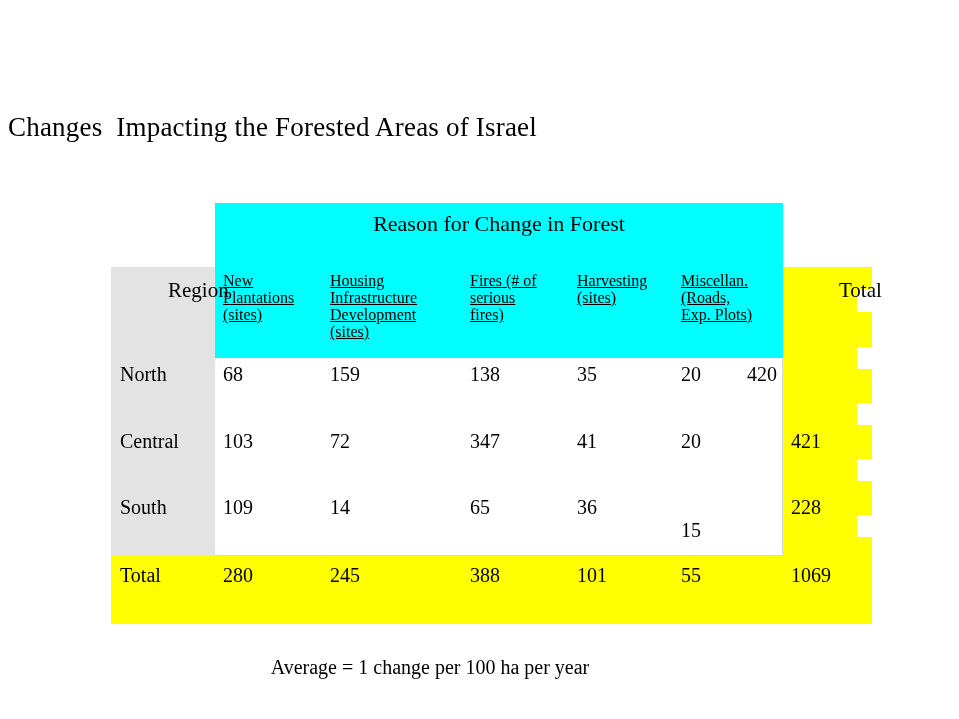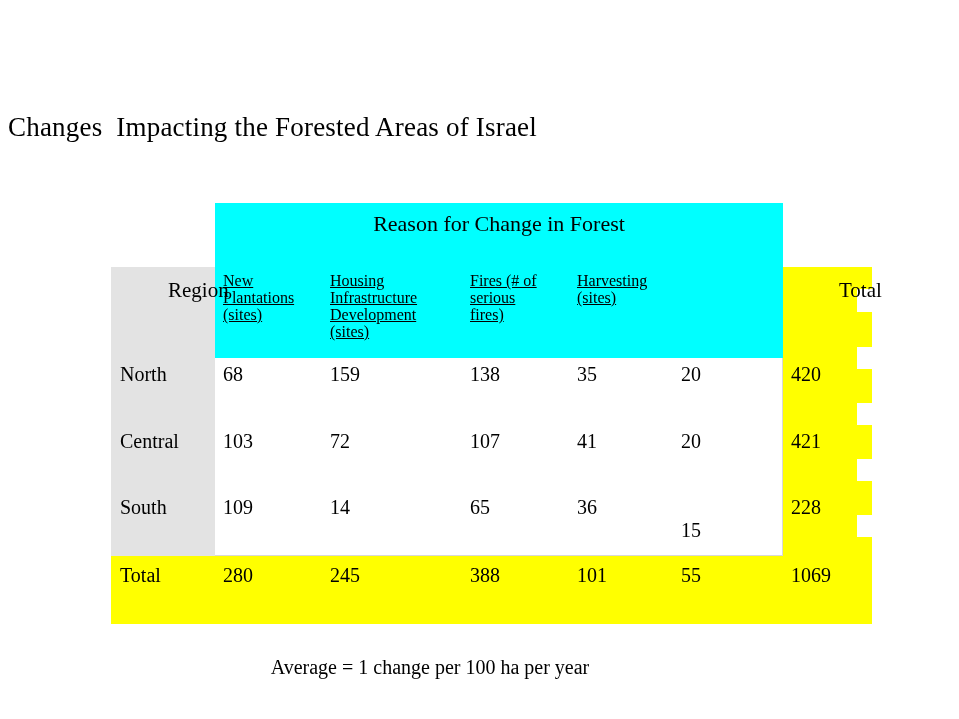--- a/index.html
+++ b/index.html
@@ -185,33 +185,36 @@
 (sites)</div>
   <div class="cell col-header" style="left:330px;">Housing
 Infrastructure
 Development
 (sites)</div>
   <div class="cell col-header" style="left:470px;">Fires (# of
 serious
 fires)</div>
   <div class="cell col-header" style="left:577px;">Harvesting
 (sites)</div>
+  <div class="cell col-header" style="left:681px;">Miscellan.
+(Roads,
+Exp. Plots)</div>
 
   <div class="cell row-label" style="left:120px;top:361px;">North</div>
   <div class="cell data-value" style="left:223px;top:361px;">68</div>
   <div class="cell data-value" style="left:330px;top:361px;">159</div>
   <div class="cell data-value" style="left:470px;top:361px;">138</div>
   <div class="cell data-value" style="left:577px;top:361px;">35</div>
   <div class="cell data-value" style="left:681px;top:361px;">20</div>
-  <div class="cell total-value" style="left:791px;top:361px;">420</div>
+  <div class="cell total-value" style="left:747px;top:361px;">420</div>
 
   <div class="cell row-label" style="left:120px;top:428px;">Central</div>
   <div class="cell data-value" style="left:223px;top:428px;">103</div>
   <div class="cell data-value" style="left:330px;top:428px;">72</div>
-  <div class="cell data-value" style="left:470px;top:428px;">107</div>
+  <div class="cell data-value" style="left:470px;top:428px;">347</div>
   <div class="cell data-value" style="left:577px;top:428px;">41</div>
   <div class="cell data-value" style="left:681px;top:428px;">20</div>
   <div class="cell total-value" style="left:791px;top:428px;">421</div>
 
   <div class="cell row-label" style="left:120px;top:494px;">South</div>
   <div class="cell data-value" style="left:223px;top:494px;">109</div>
   <div class="cell data-value" style="left:330px;top:494px;">14</div>
   <div class="cell data-value" style="left:470px;top:494px;">65</div>
   <div class="cell data-value" style="left:577px;top:494px;">36</div>
   <div class="cell data-value" style="left:681px;top:494px;margin-top:23px;">15</div>

